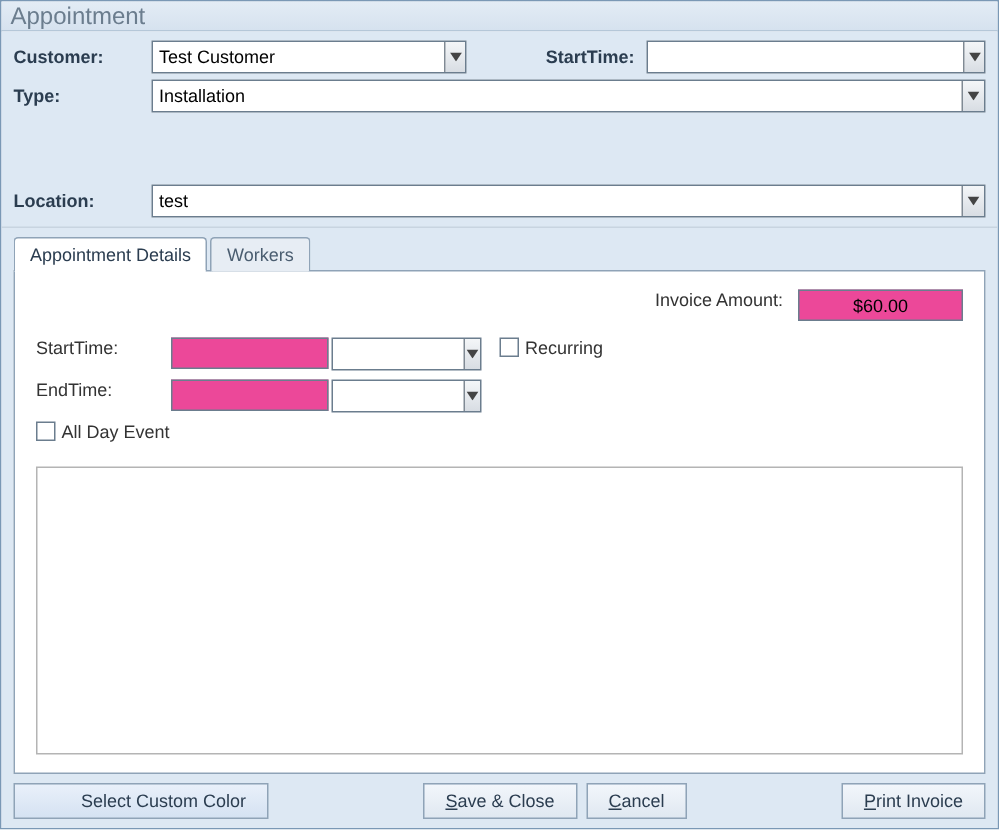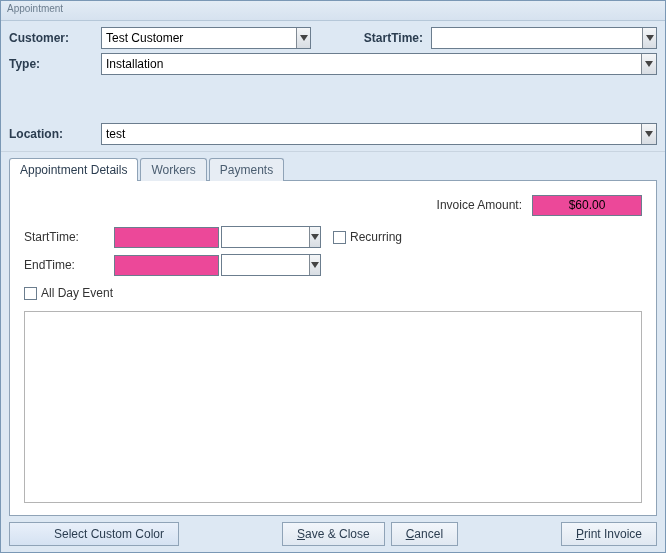--- a/index.html
+++ b/index.html
@@ -18,21 +18,21 @@
     position: relative;
     display: flex;
     flex-direction: column;
   }
   .titlebar {
     height: 20px;
     background: linear-gradient(#e3ecf5, #d6e2ef);
     border-bottom: 1px solid #b5c7d8;
     padding: 2px 6px;
     color: #6b7d8e;
-    font-size: 10px;
+    font-size: 16px;
   }
   .header {
     background: #dde8f3;
     padding: 6px 8px 6px 8px;
     border-bottom: 1px solid #c8d4e0;
   }
   .header-row {
     display: flex;
     align-items: center;
     margin-bottom: 4px;
@@ -119,21 +119,20 @@
   .tab-panel {
     flex: 1;
     background: #fff;
     border: 1px solid #8fa3b7;
     padding: 12px 14px;
     display: flex;
     flex-direction: column;
   }
   .row {
     display: flex;
-    align-items: center;
     min-height: 24px;
     margin-bottom: 4px;
   }
   .lbl {
     width: 90px;
     color: #333;
   }
   .field {
     border: 1px solid #6b7d8e;
     background: #ec4899;
@@ -236,21 +235,20 @@
             </svg>
           </div>
       </div>
     </div>
   </div>
 
   <div class="main">
     <div class="tabs">
       <div class="tab active">Appointment Details</div>
       <div class="tab">Workers</div>
-      <div class="tab">Payments</div>
     </div>
     <div class="tab-panel">
 
       <div class="row" style="justify-content:flex-end; margin-bottom:8px;">
         <div style="width:130px; text-align:right; padding-right:10px;">Invoice Amount:</div>
         <input class="field invoice-amt" value="$60.00" style="">
       </div>
 
       <div class="row">
         <div class="lbl">StartTime:</div>

